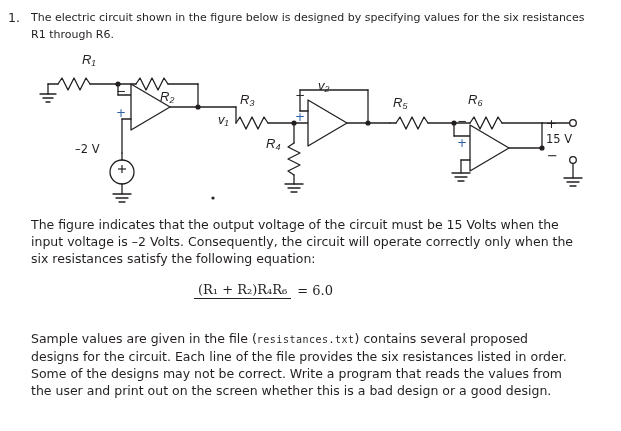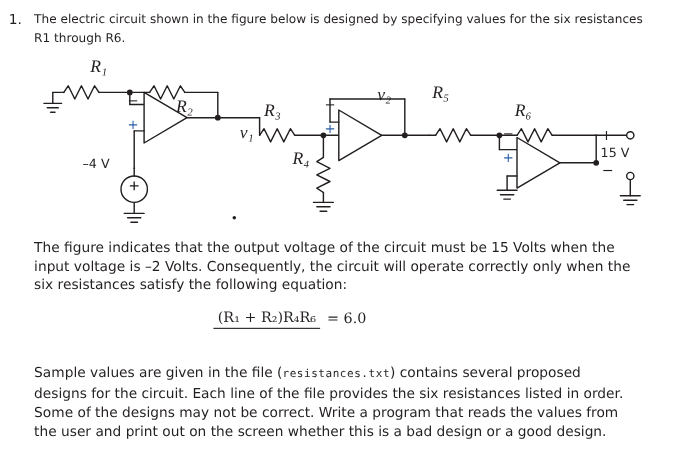--- a/index.html
+++ b/index.html
@@ -86,22 +86,22 @@
     left: 18px;
     top: 48px;
     width: 586px;
     height: 160px;
   }
   .figure svg {
     display: block;
   }
   .fig-label {
     position: absolute;
-    font-family: Liberation Serif, serif;
-    font-size: 16px;
+    font-family: Liberation Sans, sans-serif;
+    font-size: 13px;
     font-style: italic;
   }
   .fig-plain {
     position: absolute;
     font-family: "DejaVu Sans", sans-serif;
     font-size: 11.5px;
     font-style: normal;
   }
 </style>
 </head>
@@ -220,26 +220,26 @@
         <line x1="100" y1="121" x2="108" y2="121"></line>
       </g>
 
       <circle cx="195" cy="150" r="1.6" fill="#231f20" stroke="none"></circle>
     </svg>
 
     <div class="fig-label" style="left:64px; top:4px;">R₁</div>
     <div class="fig-label" style="left:142px; top:4px;margin-top:37px;">R₂</div>
     <div class="fig-label" style="left:222px; top:44px;text-align:right;">R₃</div>
     <div class="fig-label" style="left:248px; top:88px;">R₄</div>
-    <div class="fig-label" style="left:375px; top:28px;">R₅</div>
+    <div class="fig-label" style="left:375px; top:47px;">R₅</div>
     <div class="fig-label" style="left:450px; top:44px;">R₆</div>
     <div class="fig-label" style="left:200px; top:64px;">v₁</div>
-    <div class="fig-label" style="left:325px; top:30px;">v₂</div>
-
-    <div class="fig-plain" style="left:57px; top:94px;">–4 V</div>
+    <div class="fig-label" style="left:300px; top:30px;">v₂</div>
+
+    <div class="fig-plain" style="left:57px; top:94px;">–2 V</div>
     <div class="fig-plain" style="left:528px; top:68px; font-size:13px;">+</div>
     <div class="fig-plain" style="left:528px; top:84px;">15 V</div>
     <div class="fig-plain" style="left:529px; top:100px; font-size:13px;">−</div>
 
     <div class="fig-plain" style="left:98px; top:36px; font-size:12px;">−</div>
     <div class="fig-plain" style="left:98px; top:58px; font-size:12px; color:#2c5fa8;">+</div>
     <div class="fig-plain" style="left:277px; top:40px; font-size:12px;">−</div>
     <div class="fig-plain" style="left:277px; top:62px; font-size:12px; color:#2c5fa8;">+</div>
     <div class="fig-plain" style="left:439px; top:66px; font-size:12px;">−</div>
     <div class="fig-plain" style="left:439px; top:88px; font-size:12px; color:#2c5fa8;">+</div>

